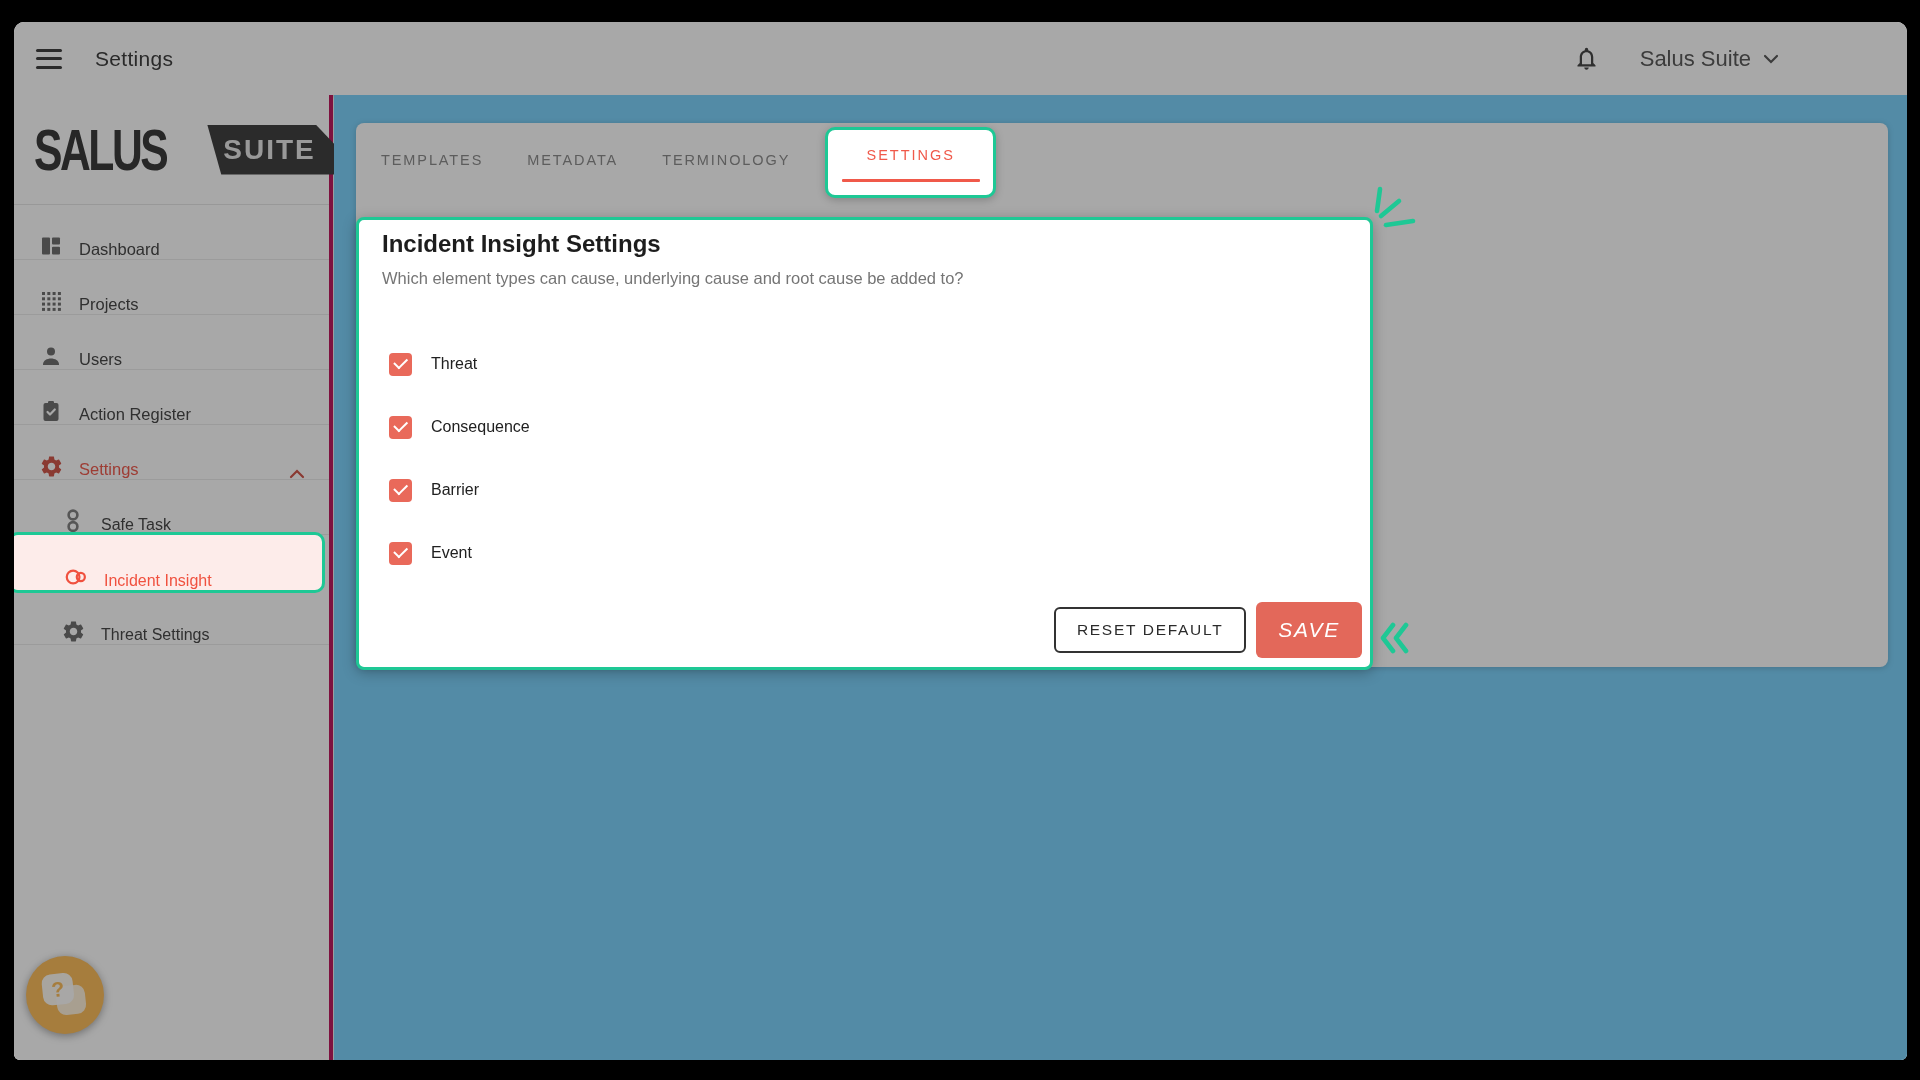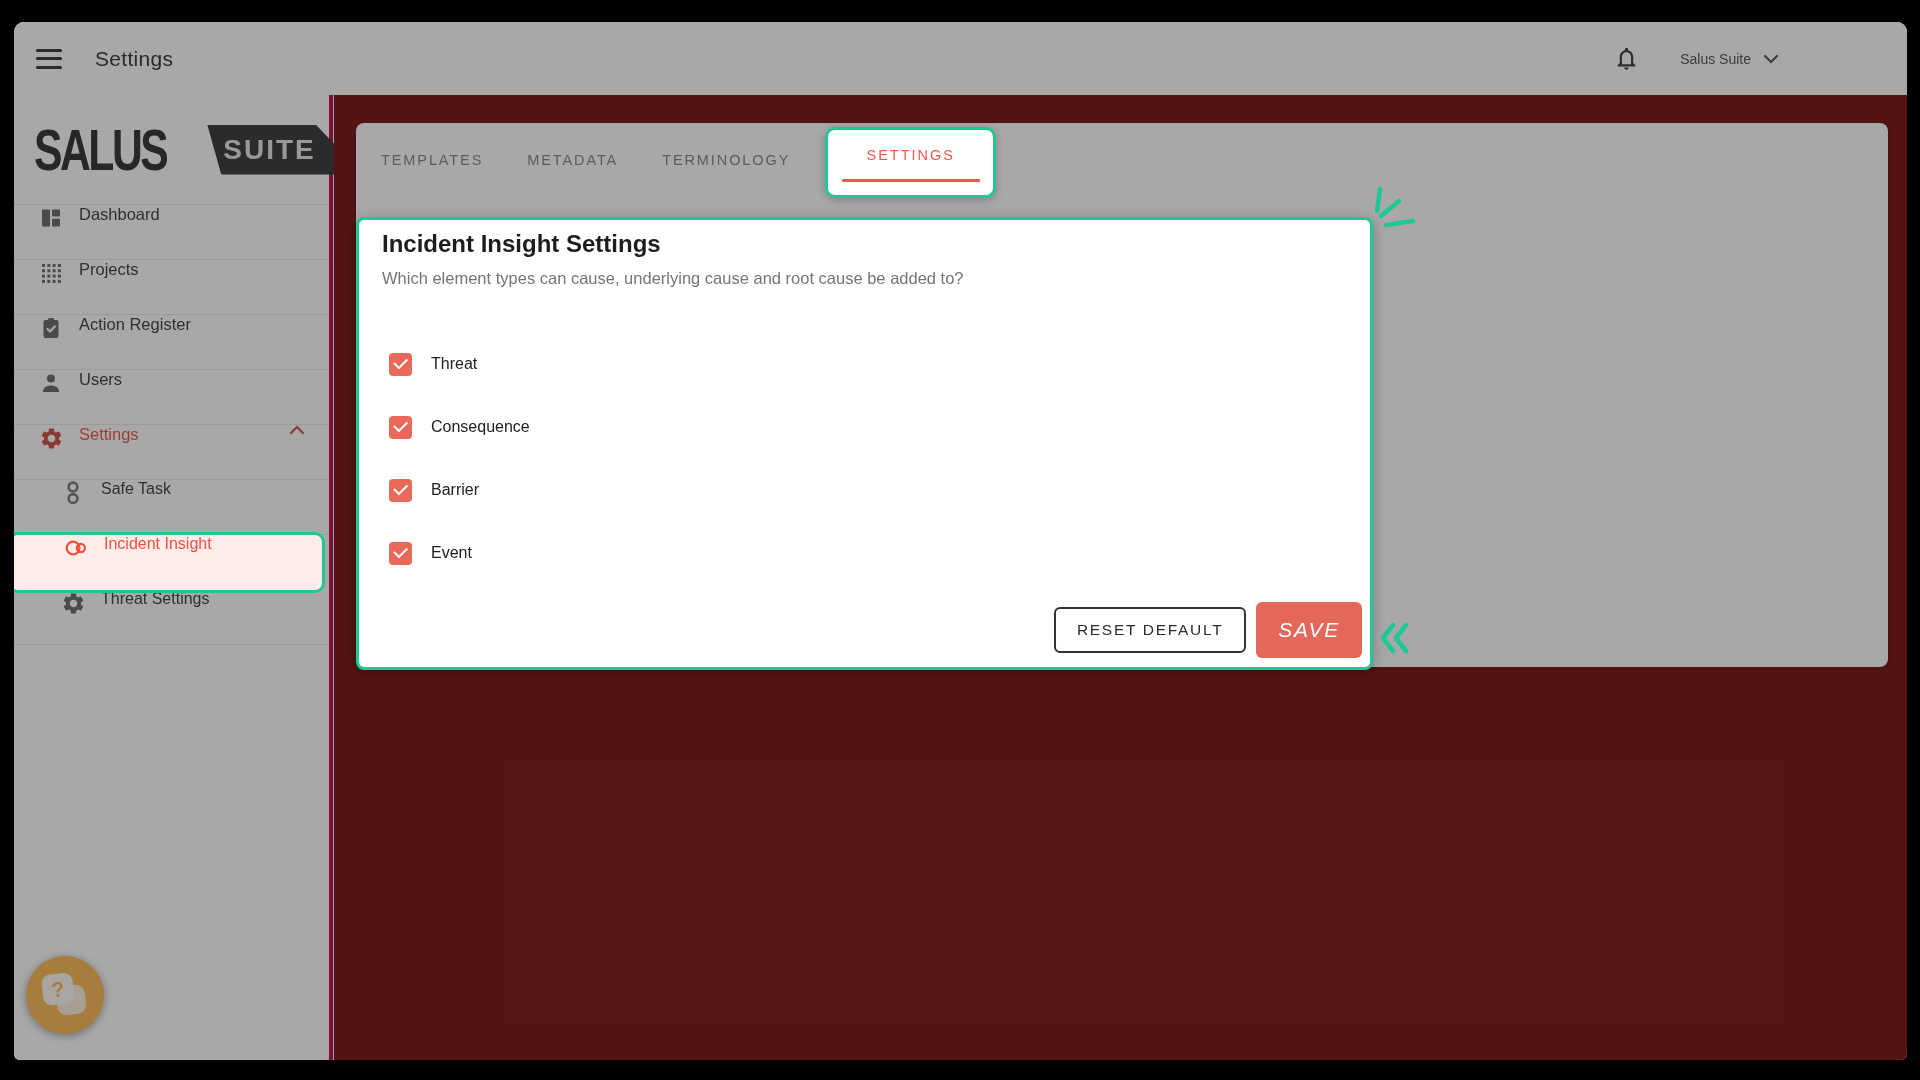--- a/index.html
+++ b/index.html
@@ -10,47 +10,47 @@
          background:#efefef; border-radius:10px 10px 6px 6px; overflow:hidden; }
 
   
   .topbar { position:absolute; left:0; top:0; right:0; height:73px; background:#ffffff;
             display:flex; align-items:center; box-shadow:0 1px 4px rgba(0,0,0,.14); }
   .menu-btn { margin-left:22px; width:26px; height:20px; display:flex; flex-direction:column;
               justify-content:space-between; cursor:pointer; }
   .menu-btn span { display:block; height:3px; border-radius:2px; background:#3f3f3f; }
   .topbar-title { margin-left:33px; font-size:21px; font-weight:500; color:#3d3d3d; letter-spacing:.3px; }
   .topbar-right { margin-left:auto; margin-right:128px; display:flex; align-items:center; gap:40px; }
-  .workspace { display:flex; align-items:center; gap:12px; font-size:14px; color:#595959; cursor:pointer; }
+  .workspace { display:flex; align-items:center; gap:12px; font-size:22px; color:#595959; cursor:pointer; }
 
   
   .sidebar { position:absolute; left:0; top:73px; width:319px; bottom:0; background:#fff;
              border-right:4px solid #be185d; }
   .logo { height:110px; display:flex; align-items:center; padding-left:20px; border-bottom:1px solid #e7e7e7; }
   .logo-name { font-size:52px; font-weight:700; color:#3a3a3a; letter-spacing:-3px;
                transform:scale(.82,1.1); transform-origin:left center; }
   .logo-badge { margin-left:12px; background:#3f3f3f; color:#e9e9e9; font-size:28px; font-weight:700;
                 letter-spacing:2px; padding:9px 20px 9px 16px;
                 clip-path:polygon(0 0, calc(100% - 20px) 0, 100% 42%, 100% 100%, 14px 100%); }
-  .nav-item { height:55px; display:flex; align-items:flex-start; padding-left:24px;
+  .nav-item { height:55px; display:flex; align-items:flex-end; padding-left:24px;
               border-bottom:1px solid #ececec; cursor:pointer; background:#fff; }
   .nav-item .nicon { width:26px; height:26px; margin-right:15px; flex:0 0 auto; display:flex;
                      align-items:center; justify-content:center; }
   .nav-label { font-size:16.5px; color:#474747; font-weight:500; }
   .nav-item.sub { padding-left:46px; }
   .nav-item.sub .nav-label { font-size:16px; }
   .nav-item.active-red .nav-label { color:#ef5b4e; }
   .chev-up { margin-left:auto; margin-right:24px; display:flex; }
   .nav-item.highlight { position:relative; z-index:60; height:61px; margin:-3px 4px -3px -6px;
                         padding-left:52px; background:#fdecea; border:3px solid #1ec895;
                         border-radius:10px; border-bottom:3px solid #1ec895; }
   .nav-item.highlight .nav-label { color:#f0513f; }
 
   
-  .main { position:absolute; left:320px; top:73px; right:0; bottom:0; background:#7f1d1d; }
+  .main { position:absolute; left:320px; top:73px; right:0; bottom:0; background:#7dd3fc; }
   .panel { position:absolute; left:22px; top:28px; width:1532px; height:544px; background:#ffffff;
            border-radius:8px; box-shadow:0 1px 6px rgba(0,0,0,.18); }
   .tabs { display:flex; align-items:center; height:74px; padding-left:16px; gap:26px; }
   .tab { font-size:14.5px; letter-spacing:1.9px; color:#8c8c8c; font-weight:500; padding:0 9px; cursor:pointer; }
   .tab-active-box { position:relative; z-index:60; width:171px; height:71px; margin-top:4px;
                     background:#fff; border:3px solid #1ec895; border-radius:10px;
                     box-shadow:0 2px 8px rgba(0,0,0,.22); display:flex; flex-direction:column;
                     align-items:center; padding-top:17px; cursor:pointer; }
   .tab-active-label { color:#f0594a; font-size:14.5px; letter-spacing:2px; font-weight:500; }
   .tab-active-underline { width:138px; height:3px; background:#f0594a; margin-top:16px; border-radius:1px; }
@@ -153,37 +153,37 @@
               <rect x="13.6" y="18.9" width="3" height="3"></rect>
               <rect x="18.9" y="18.9" width="3" height="3"></rect>
           </g>
         </svg>
       </span>
       <span class="nav-label">Projects</span>
     </div>
 
     <div class="nav-item">
       <span class="nicon">
+        <svg width="24" height="24" viewBox="0 0 24 24" fill="#6f6f6f">
+          <circle cx="12" cy="7.5" r="4"></circle>
+          <path d="M4 20.5c0-4 4-6 8-6s8 2 8 6v.5H4z"></path>
+        </svg>
+      </span>
+      <span class="nav-label">Users</span>
+    </div>
+
+    <div class="nav-item">
+      <span class="nicon">
         <svg width="24" height="24" viewBox="0 0 24 24">
           <rect x="4.5" y="4" width="15" height="18" rx="2" fill="#6f6f6f"></rect>
           <rect x="9" y="2" width="6" height="4" rx="1.2" fill="#6f6f6f"></rect>
           <path d="M8.5 13 L11 15.5 L15.8 10.5" stroke="#fff" stroke-width="2.2" fill="none" stroke-linecap="round" stroke-linejoin="round"></path>
         </svg>
       </span>
       <span class="nav-label">Action Register</span>
-    </div>
-
-    <div class="nav-item">
-      <span class="nicon">
-        <svg width="24" height="24" viewBox="0 0 24 24" fill="#6f6f6f">
-          <circle cx="12" cy="7.5" r="4"></circle>
-          <path d="M4 20.5c0-4 4-6 8-6s8 2 8 6v.5H4z"></path>
-        </svg>
-      </span>
-      <span class="nav-label">Users</span>
     </div>
 
     <div class="nav-item active-red">
       <span class="nicon">
         <svg width="25" height="25" viewBox="0 0 24 24" fill="#d2574b">
           <path d="M19.14 12.94c.04-.3.06-.61.06-.94s-.02-.64-.07-.94l2.03-1.58c.18-.14.23-.41.12-.61l-1.92-3.32c-.12-.22-.37-.29-.59-.22l-2.39.96c-.5-.38-1.03-.7-1.62-.94l-.36-2.54c-.04-.24-.24-.41-.48-.41h-3.84c-.24 0-.43.17-.47.41l-.36 2.54c-.59.24-1.13.57-1.62.94l-2.39-.96c-.22-.08-.47 0-.59.22L2.73 8.87c-.12.21-.08.47.12.61l2.03 1.58c-.05.3-.09.63-.09.94s.02.64.07.94l-2.03 1.58c-.18.14-.23.41-.12.61l1.92 3.32c.12.22.37.29.59.22l2.39-.96c.5.38 1.03.7 1.62.94l.36 2.54c.05.24.24.41.48.41h3.84c.24 0 .44-.17.47-.41l.36-2.54c.59-.24 1.13-.56 1.62-.94l2.39.96c.22.08.47 0 .59-.22l1.92-3.32c.12-.22.07-.47-.12-.61l-2.01-1.58zM12 15.6c-1.98 0-3.6-1.62-3.6-3.6s1.62-3.6 3.6-3.6 3.6 1.62 3.6 3.6-1.62 3.6-3.6 3.6z"></path>
         </svg>
       </span>
       <span class="nav-label">Settings</span>
       <span class="chev-up">

